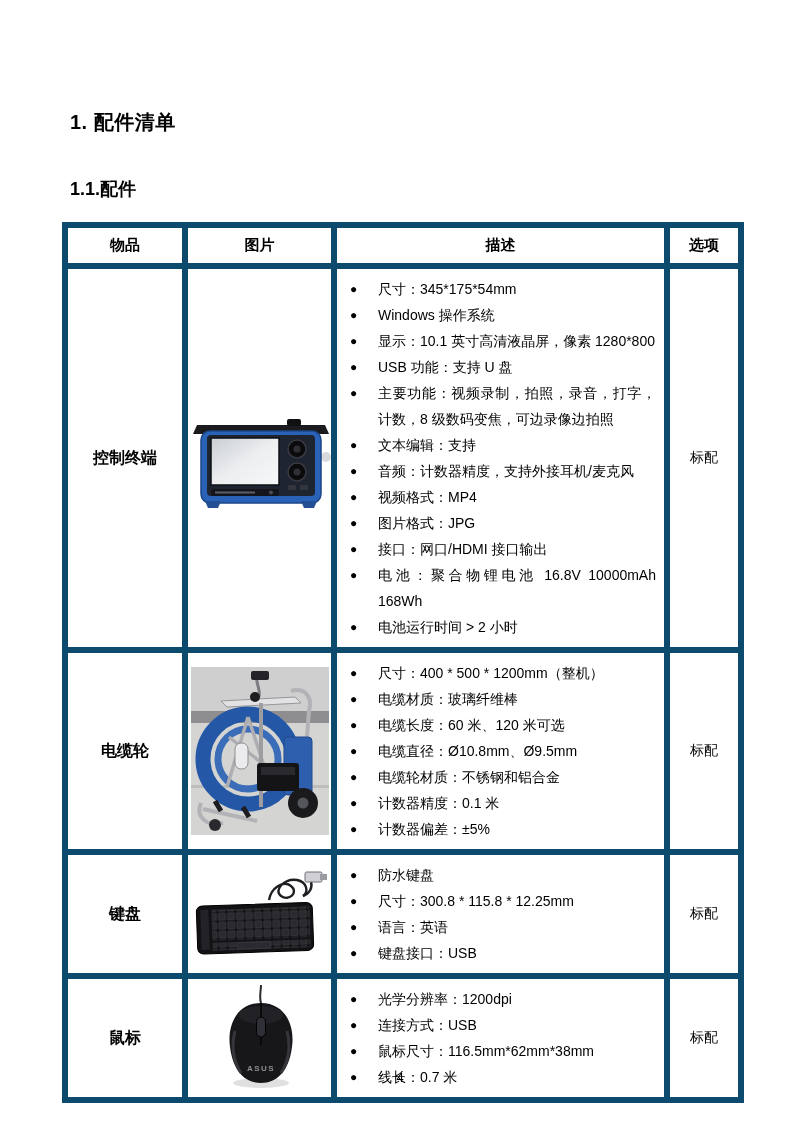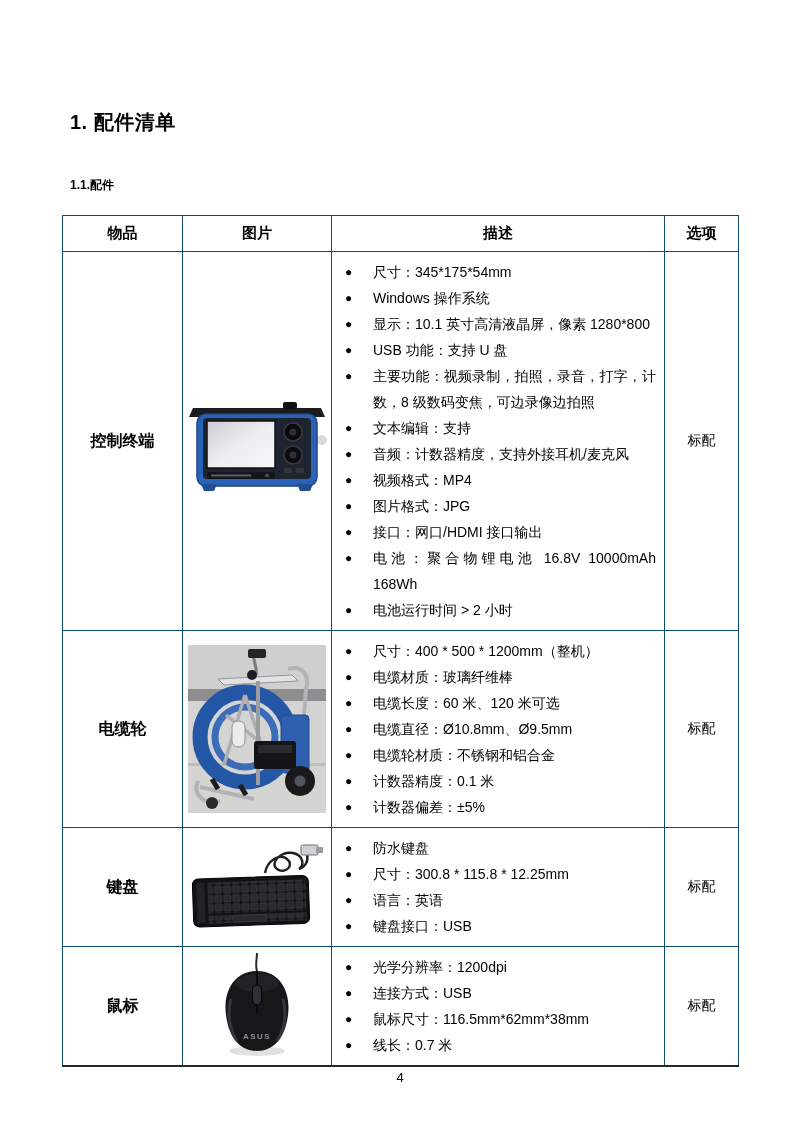--- a/index.html
+++ b/index.html
@@ -16,32 +16,32 @@
     overflow: hidden;
     margin-top: 12px;
   }
   .content { padding: 97px 62px 0 62px; }
   h1.doc-h1 {
     font-size: 20px; font-weight: bold;
     margin: 0 0 0 8px; padding: 0;
     letter-spacing: 0.5px;
   }
   h2.doc-h2 {
-    font-size: 12px; font-weight: bold;
+    font-size: 18px; font-weight: bold;
     margin: 41px 0 21px 8px; padding: 0;
   }
   table.acc-table {
     border-collapse: collapse;
     width: 676px;
     table-layout: fixed;
     border: 1px solid #262626;
     border-bottom-width: 2px;
   }
   .acc-table th, .acc-table td {
-    border: 1px solid #0c4a6e;
+    border: 6px solid #0c4a6e;
   }
   .acc-table th {
     font-size: 15px; font-weight: bold;
     text-align: center;
     padding: 8px 2px;
     background: #ffffff;
   }
   td.cell-item {
     text-align: center; vertical-align: middle;
     font-weight: bold; font-size: 16px;

